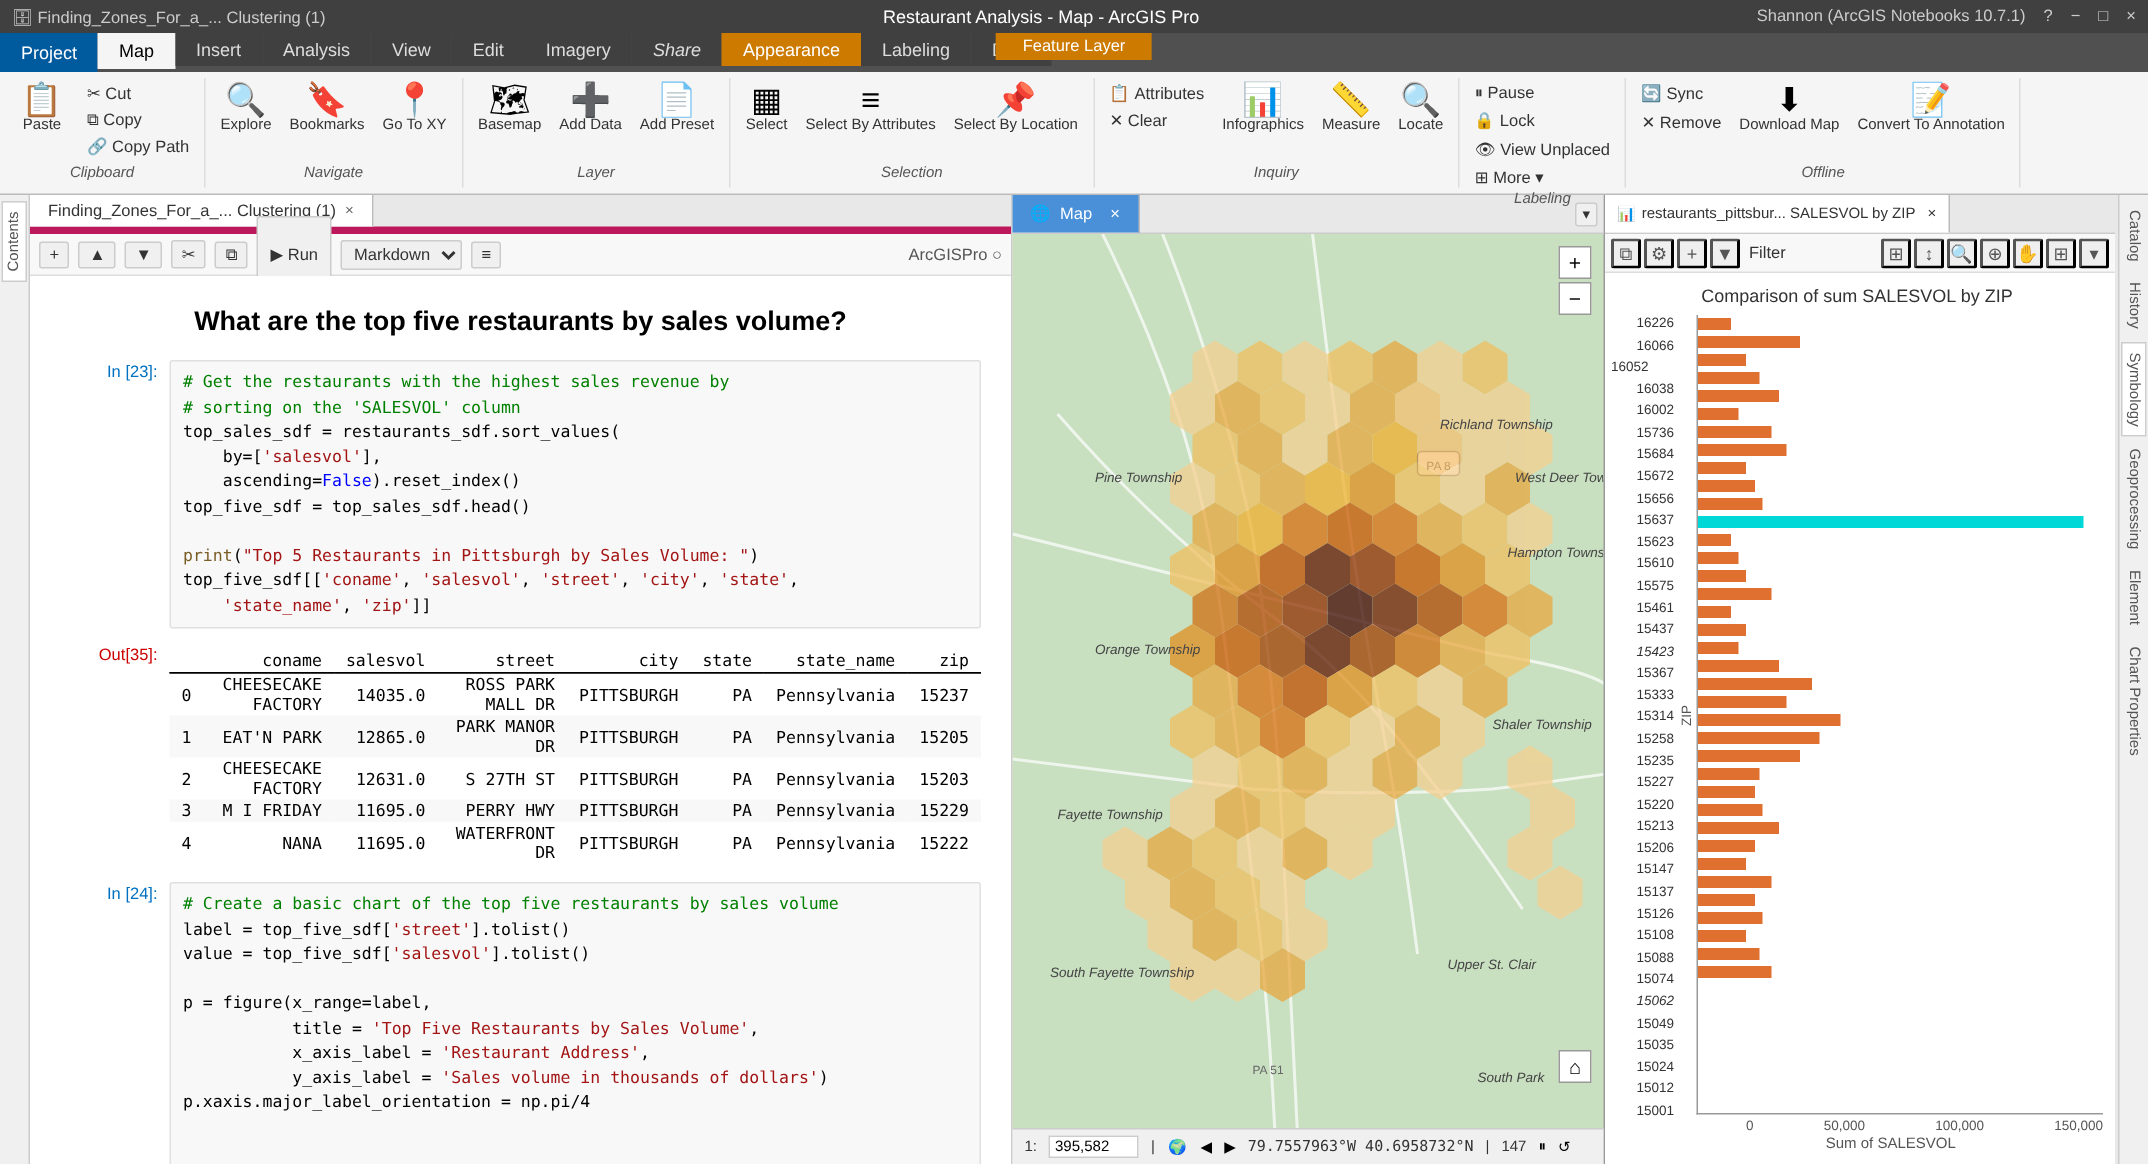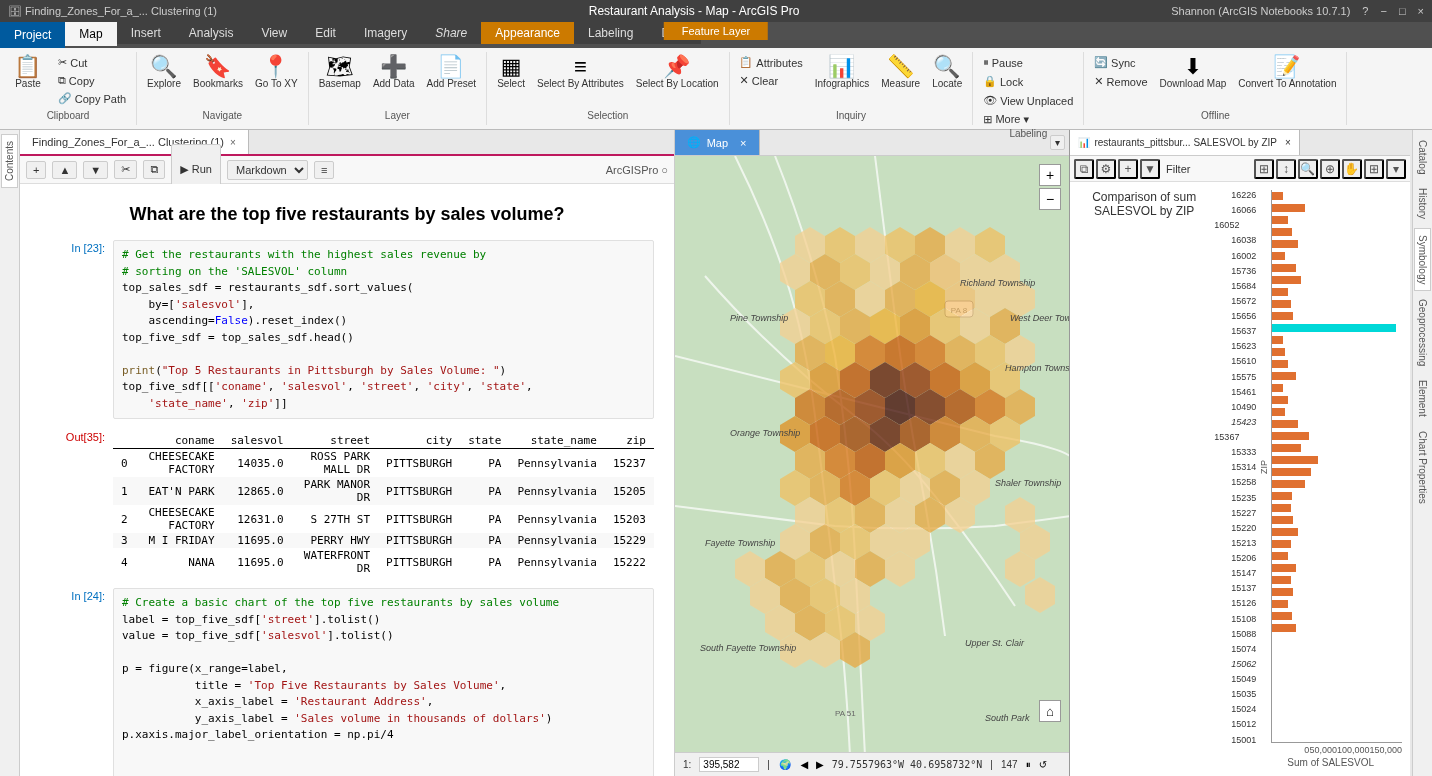--- a/index.html
+++ b/index.html
@@ -51,20 +51,21 @@
       padding: 2px 6px;
       height: 100%;
       justify-content: space-between;
     }
     .ribbon-group-label {
       font-size: 10px;
       color: #555;
       text-align: center;
       margin-top: auto;
       padding-bottom: 2px;
+      font-style: italic;
     }
     .ribbon-group-content {
       display: flex;
       align-items: flex-start;
       gap: 4px;
       flex: 1;
     }
     .ribbon-btn {
       display: flex;
       flex-direction: column;
@@ -124,21 +125,21 @@
     .notebook-panel {
       width: 655px;
       background: #fff;
       border-right: 1px solid #ccc;
       display: flex;
       flex-direction: column;
     }
     .notebook-tab-bar {
       display: flex;
       background: #e8e8e8;
-      border-bottom: 2px solid #be185d;
+      border-bottom: 5px solid #be185d;
       height: 26px;
       align-items: center;
     }
     .notebook-tab {
       padding: 4px 12px;
       font-size: 11px;
       color: #333;
       cursor: pointer;
       background: #d0d0d0;
       border-right: 1px solid #bbb;
@@ -345,21 +346,21 @@
       font-size: 11px;
       color: #333;
       margin-left: 4px;
     }
 
     .chart-content {
       flex: 1;
       padding: 8px 8px 8px 4px;
       overflow: hidden;
       display: flex;
-      flex-direction: row;
+      flex-direction: column;
     }
     .chart-title {
       font-size: 12px;
       color: #333;
       text-align: center;
       margin-bottom: 6px;
       font-weight: normal;
     }
 
     .chart-area {
@@ -1032,23 +1033,23 @@
               <div style="height: 12px; margin-bottom: 1px; font-size: 9px; color: rgb(51, 51, 51); text-align: right;">16002</div>
               <div style="height: 12px; margin-bottom: 1px; font-size: 9px; color: rgb(51, 51, 51); text-align: right;">15736</div>
               <div style="height: 12px; margin-bottom: 1px; font-size: 9px; color: rgb(51, 51, 51); text-align: right;">15684</div>
               <div style="height: 12px; margin-bottom: 1px; font-size: 9px; color: rgb(51, 51, 51); text-align: right;">15672</div>
               <div style="height: 12px; margin-bottom: 1px; font-size: 9px; color: rgb(51, 51, 51); text-align: right;">15656</div>
               <div style="height: 12px; margin-bottom: 1px; font-size: 9px; color: rgb(51, 51, 51); text-align: right;">15637</div>
               <div style="height: 12px; margin-bottom: 1px; font-size: 9px; color: rgb(51, 51, 51); text-align: right;">15623</div>
               <div style="height: 12px; margin-bottom: 1px; font-size: 9px; color: rgb(51, 51, 51); text-align: right;">15610</div>
               <div style="height: 12px; margin-bottom: 1px; font-size: 9px; color: rgb(51, 51, 51); text-align: right;">15575</div>
               <div style="height: 12px; margin-bottom: 1px; font-size: 9px; color: rgb(51, 51, 51); text-align: right;">15461</div>
-              <div style="height: 12px; margin-bottom: 1px; font-size: 9px; color: rgb(51, 51, 51); text-align: right;">10490</div>
+              <div style="height: 12px; margin-bottom: 1px; font-size: 9px; color: rgb(51, 51, 51); text-align: right;">15437</div>
               <div style="height: 12px; margin-bottom: 1px; font-size: 9px; color: rgb(51, 51, 51); text-align: right; font-style: italic;">15423</div>
-              <div style="height: 12px; margin-bottom: 1px; font-size: 9px; color: rgb(51, 51, 51); text-align: left;">15367</div>
+              <div style="height: 12px; margin-bottom: 1px; font-size: 9px; color: rgb(51, 51, 51); text-align: right;">15367</div>
               <div style="height: 12px; margin-bottom: 1px; font-size: 9px; color: rgb(51, 51, 51); text-align: right;">15333</div>
               <div style="height: 12px; margin-bottom: 1px; font-size: 9px; color: rgb(51, 51, 51); text-align: right;">15314</div>
               <div style="height: 12px; margin-bottom: 1px; font-size: 9px; color: rgb(51, 51, 51); text-align: right;">15258</div>
               <div style="height: 12px; margin-bottom: 1px; font-size: 9px; color: rgb(51, 51, 51); text-align: right;">15235</div>
               <div style="height: 12px; margin-bottom: 1px; font-size: 9px; color: rgb(51, 51, 51); text-align: right;">15227</div>
               <div style="height: 12px; margin-bottom: 1px; font-size: 9px; color: rgb(51, 51, 51); text-align: right;">15220</div>
               <div style="height: 12px; margin-bottom: 1px; font-size: 9px; color: rgb(51, 51, 51); text-align: right;">15213</div>
               <div style="height: 12px; margin-bottom: 1px; font-size: 9px; color: rgb(51, 51, 51); text-align: right;">15206</div>
               <div style="height: 12px; margin-bottom: 1px; font-size: 9px; color: rgb(51, 51, 51); text-align: right;">15147</div>
               <div style="height: 12px; margin-bottom: 1px; font-size: 9px; color: rgb(51, 51, 51); text-align: right;">15137</div>

